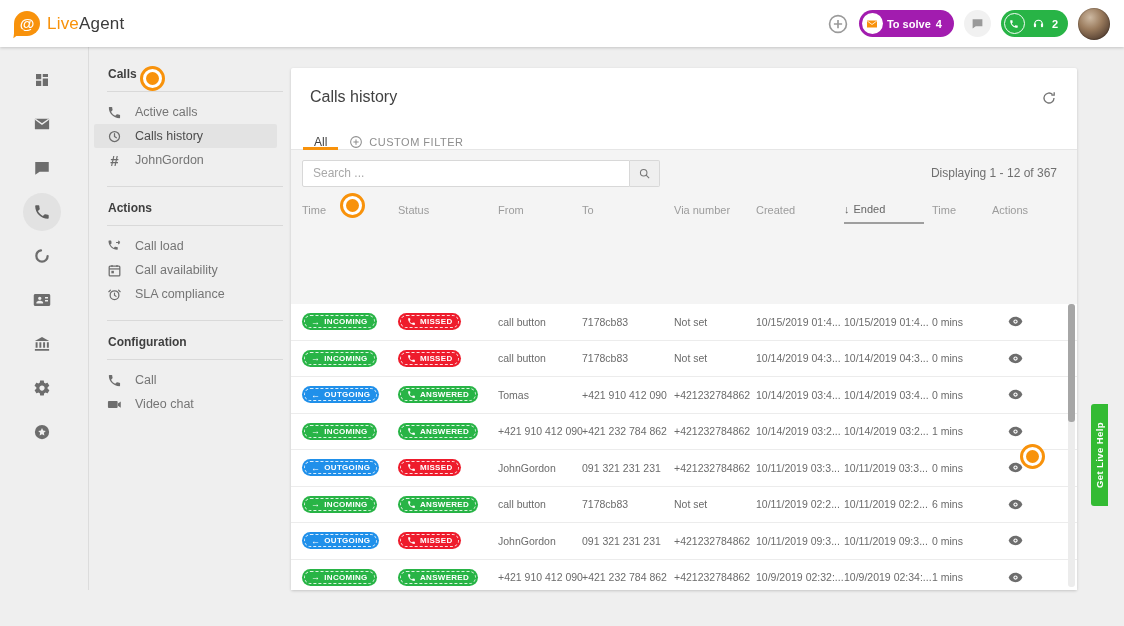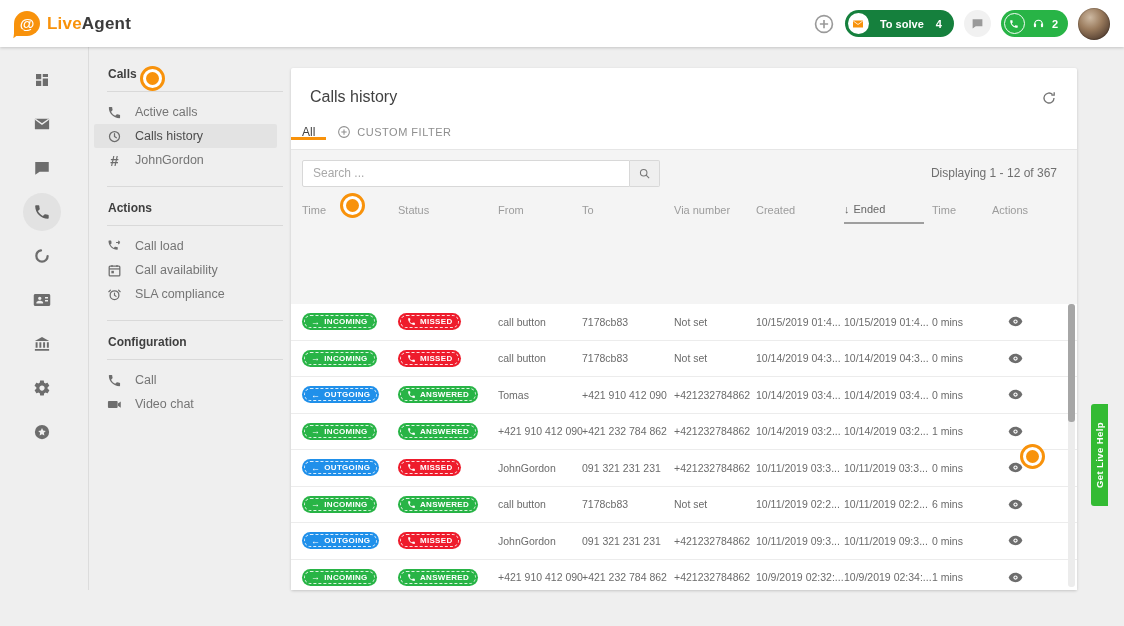--- a/index.html
+++ b/index.html
@@ -10,27 +10,27 @@
 
   
   .topbar{position:absolute;top:0;left:0;right:0;height:47px;background:#fff;
           box-shadow:0 1px 3px rgba(0,0,0,.18);display:flex;align-items:center;
           padding:0 14px;box-sizing:border-box;z-index:6}
   .logo{display:flex;align-items:center;gap:7px;cursor:pointer}
   .logo-mark{position:relative;width:26px;height:25px;background:#f8920b;border-radius:50% 50% 50% 12%;
              color:#fff;font-weight:bold;font-size:15px;display:flex;align-items:center;justify-content:center}
   .logo-mark::after{content:"";position:absolute;left:0;bottom:-3px;border:5px solid transparent;
              border-left-color:#f8920b;border-top-color:#f8920b;transform:rotate(8deg)}
-  .logo-text{font-size:17px;font-weight:bold;letter-spacing:.2px}
+  .logo-text{font-size:17px;font-weight:normal;letter-spacing:.2px}
   .lt-orange{color:#f8920b}.lt-dark{color:#3b3b3b}
   .topbar-right{margin-left:auto;display:flex;align-items:center;gap:10px}
   .plus-btn{color:#9a9a9a;font-size:22px;line-height:0;cursor:pointer}
   .pill{display:flex;align-items:center;height:27px;border-radius:14px;color:#fff;
         font-size:11px;font-weight:bold;cursor:pointer}
-  .pill-orange{background:#15803d;padding:0 4px 0 3px;gap:11px}
+  .pill-orange{background:#a21caf;padding:0 4px 0 3px;gap:4px}
   .pill-circle{width:21px;height:21px;background:#fff;border-radius:50%;display:flex;
                align-items:center;justify-content:center;color:#f8920b;font-size:12px}
   .pill-count{margin:0 8px 0 1px}
   .chat-btn{width:27px;height:27px;border-radius:50%;background:#f1f1f1;display:flex;
             align-items:center;justify-content:center;color:#9a9a9a;font-size:13px;cursor:pointer}
   .pill-green{background:#28b446;padding:0 10px 0 3px;gap:7px}
   .pill-ring{width:21px;height:21px;border:1.5px solid rgba(255,255,255,.95);border-radius:50%;
              box-sizing:border-box;display:flex;align-items:center;justify-content:center;font-size:10px}
   .headset-wrap{font-size:13px;line-height:0}
   .avatar{width:32px;height:32px;border-radius:50%;cursor:pointer;
@@ -56,22 +56,22 @@
   .m-item.sel{background:#e3e3e3;color:#4c4c4c}
   .hash{font-size:14px;font-weight:bold;width:15px;text-align:center;line-height:15px}
 
   
   .panel{position:absolute;left:291px;top:68px;width:786px;height:522px;background:#fff;
          border-radius:2px;box-shadow:0 1px 3px rgba(0,0,0,.18)}
   .panel-head{display:flex;justify-content:space-between;align-items:flex-start;
               padding:20px 20px 0 19px;height:26px}
   .panel-title{margin:0;font-size:16px;font-weight:500;color:#414141}
   .refresh-btn{color:#757575;font-size:16px;cursor:pointer;line-height:0;margin-top:2px}
-  .tabs{display:flex;align-items:center;height:36px;border-bottom:1px solid #e6e6e6;
-        padding-left:0;box-sizing:border-box}
+  .tabs{display:flex;align-items:flex-end;height:36px;border-bottom:1px solid #e6e6e6;
+        padding-left:12px;box-sizing:border-box}
   .tab{position:relative;display:flex;align-items:center;gap:6px;padding:0 11px;cursor:pointer;
        font-size:12px;color:#8e8e8e}
   .tab .ic{font-size:14px;color:#8e8e8e}
   .tab.active{color:#424242;font-weight:500}
   .tab.active::after{content:"";position:absolute;left:0;right:0;bottom:-1px;height:3px;background:#f8920b}
   .tab.upper{font-size:11px;letter-spacing:.5px}
 
   .panel-body{position:absolute;top:82px;left:0;right:0;bottom:0;background:#f4f4f4;
               border-radius:0 0 2px 2px}
   .toolbar{display:flex;align-items:center;height:46px;padding:0 20px 0 11px}

